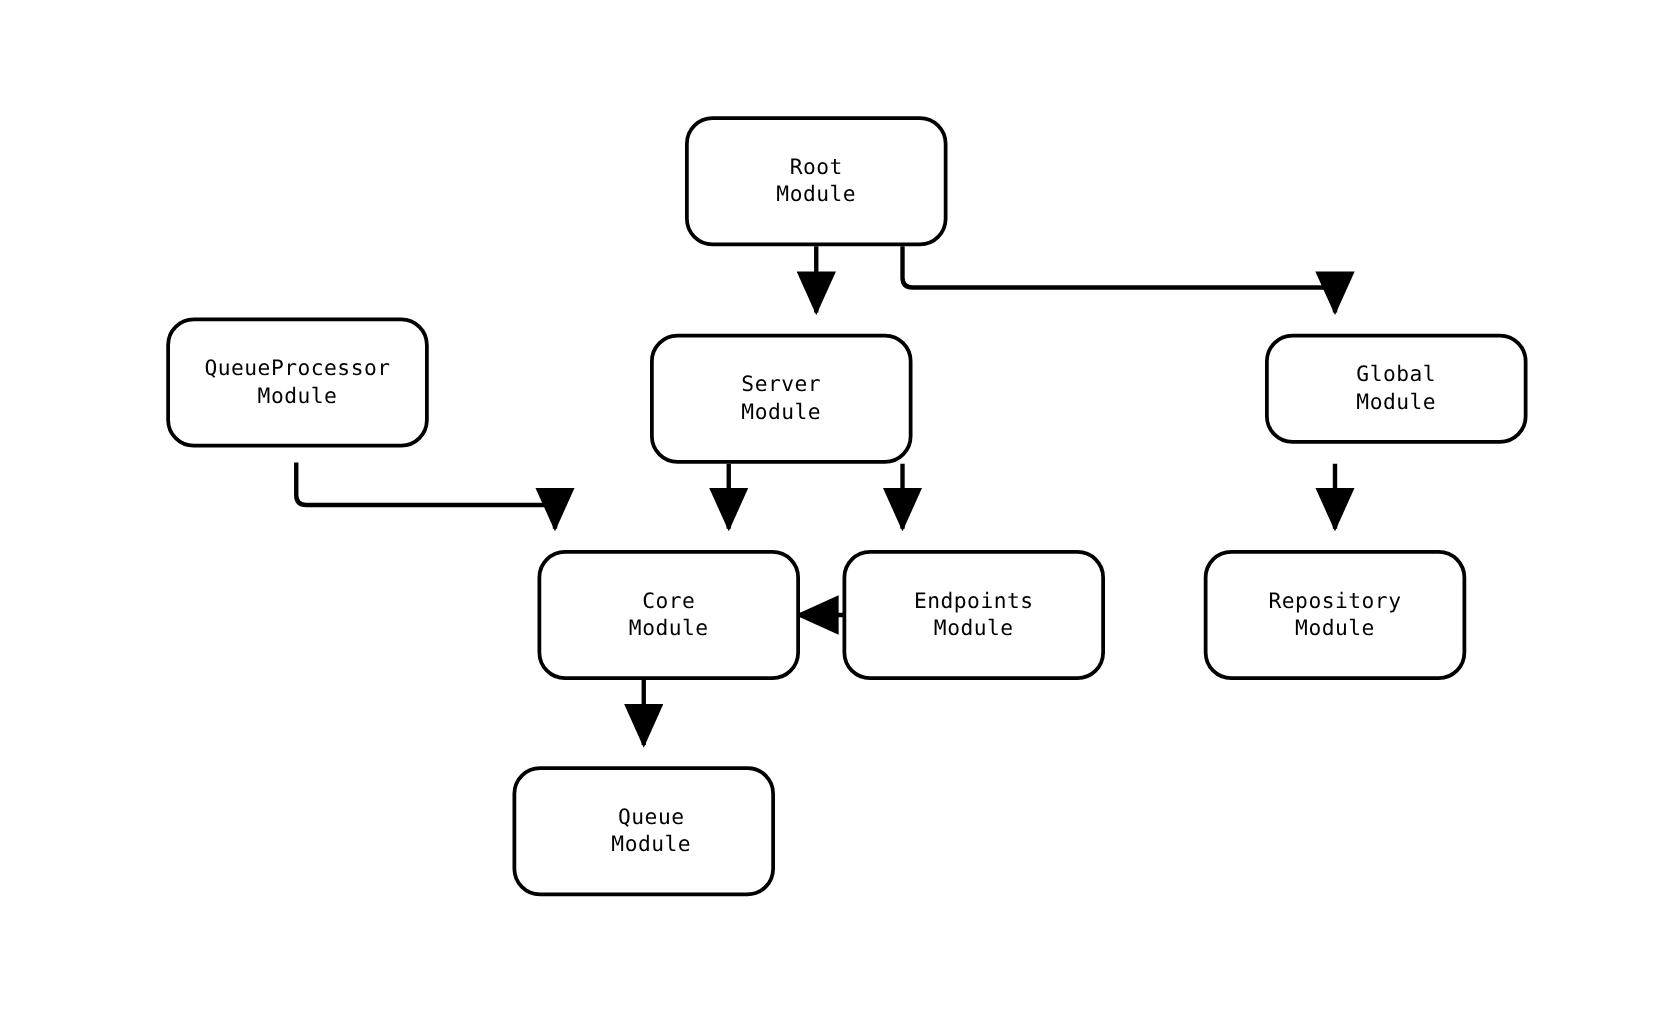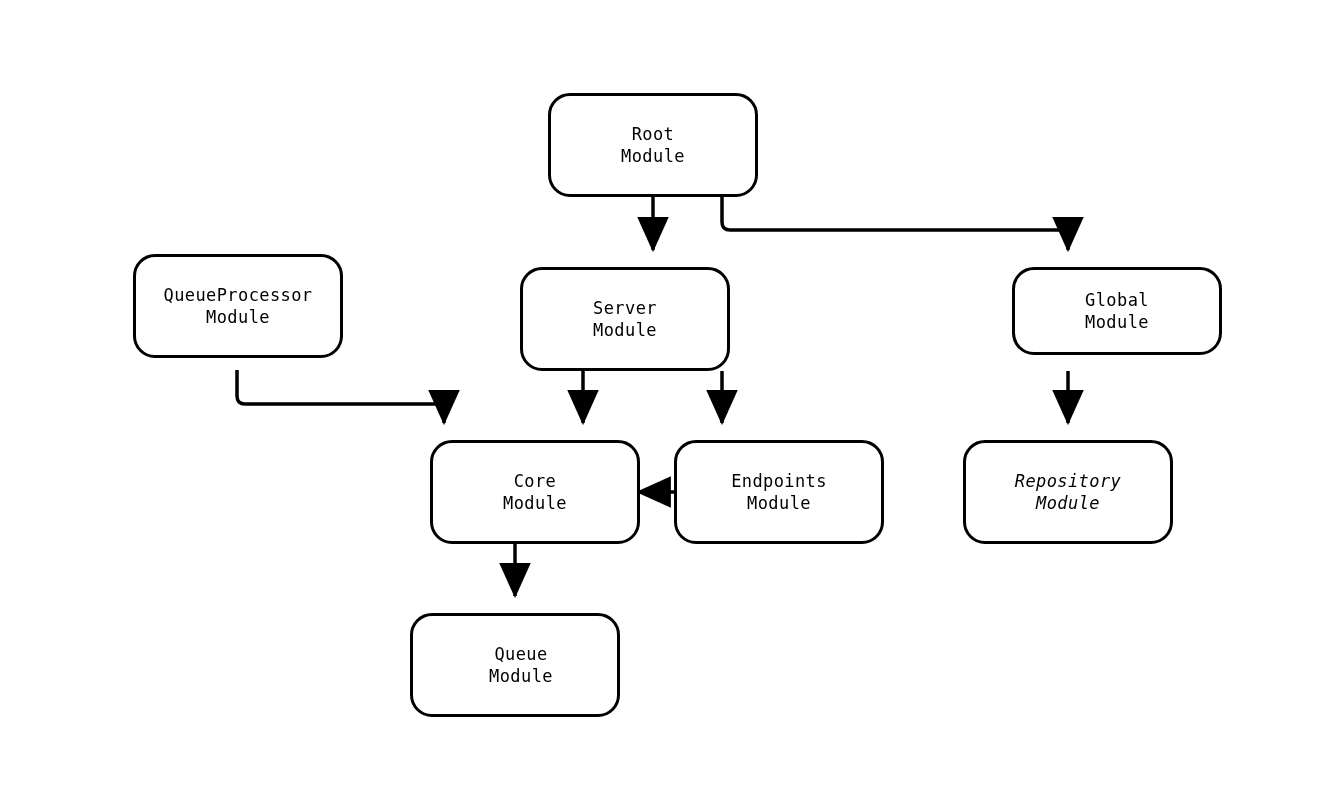--- a/index.html
+++ b/index.html
@@ -105,21 +105,21 @@
   <div class="node" style="left:410px; top:440px; width:210px; height:104px;margin-left:20px;">
     <div class="node-line">Core</div>
     <div class="node-line">Module</div>
   </div>
 
   <div class="node" style="left:674px; top:440px; width:210px; height:104px;">
     <div class="node-line">Endpoints</div>
     <div class="node-line">Module</div>
   </div>
 
-  <div class="node" style="left:963px; top:440px; width:210px; height:104px;font-style:italic;">
+  <div class="node" style="left:963px; top:440px; width:210px; height:104px;">
     <div class="node-line">Repository</div>
     <div class="node-line">Module</div>
   </div>
 
   <div class="node" style="left:410px; top:613px; width:210px; height:104px;padding-left:12px;">
     <div class="node-line">Queue</div>
     <div class="node-line">Module</div>
   </div>
 
 </div>

